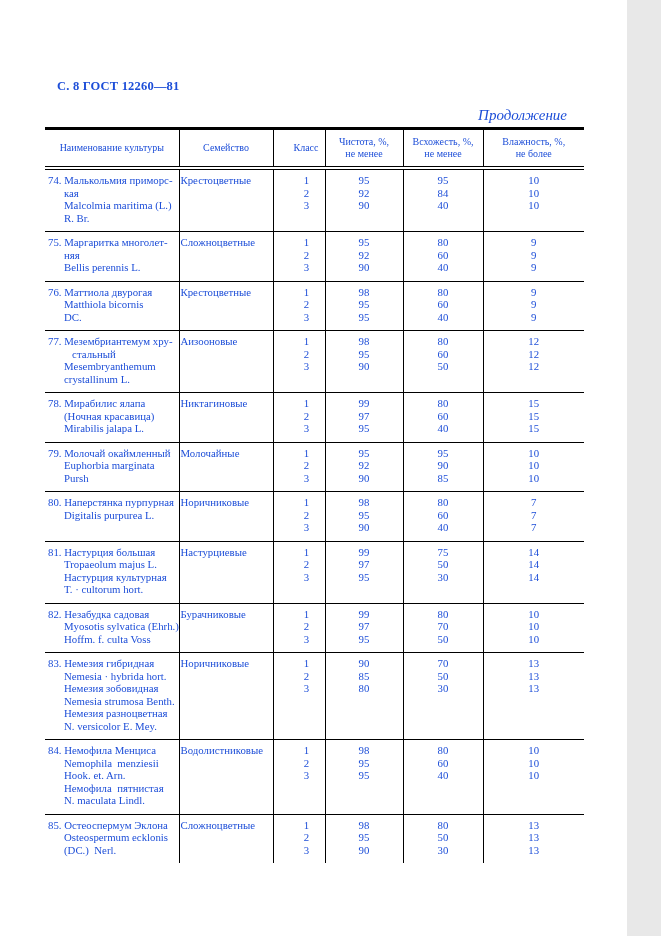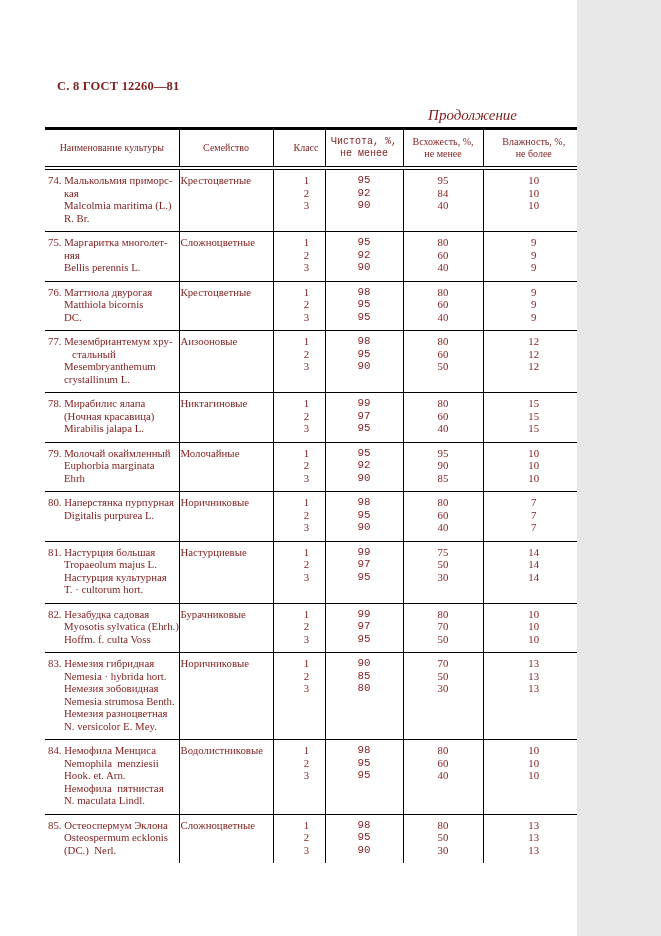--- a/index.html
+++ b/index.html
@@ -1,23 +1,23 @@
 <!DOCTYPE html>
 <html><head>
 <meta charset="utf-8">
 <style>
   * { margin: 0; padding: 0; box-sizing: border-box; }
   html, body { background: #e8e8e8; }
   .page {
     position: relative;
-    width: 577px;
+    width: 627px;
     height: 936px;
     background: #ffffff;
     font-family: "Liberation Serif", serif;
-    color: #7f1d1d;
+    color: #1d4ed8;
     overflow: hidden;
   }
   .doc-header {
     position: absolute;
     top: 79px;
     left: 57px;
     font-size: 12.5px;
     font-weight: bold;
     letter-spacing: 0.2px;
   }
@@ -53,21 +53,21 @@
   tbody td {
     border-top: 1px solid #000;
     vertical-align: top;
     font-size: 10.8px;
     line-height: 12.5px;
     padding: 4px 1px 7px 1px;
   }
   .c1 { width: 134px; }
   .c2 { width: 94px; }
   .c3 { width: 52px; padding-left: 16px; }
-  .c4 { width: 78px; font-family: Liberation Mono, monospace; }
+  .c4 { width: 78px; }
   .c5 { width: 80px; }
   .c6 { width: 101px; }
   th.c2, th.c3, th.c4, th.c5, th.c6,
   td.c2, td.c3, td.c4, td.c5, td.c6 { border-left: 1px solid #000; }
   td.name { padding-left: 3px; }
   td.name .ln { white-space: pre; }
   td.name .cont { padding-left: 16px; }
   td.family { }
   td.num { text-align: center; }
   .page-number {
@@ -244,21 +244,21 @@
             <td class="c6 num">
               <div class="ln">15</div>
               <div class="ln">15</div>
               <div class="ln">15</div>
             </td>
           </tr>
           <tr>
             <td class="c1 name">
               <div class="ln first">79. Молочай окаймленный</div>
               <div class="ln cont">Euphorbia marginata</div>
-              <div class="ln cont">Ehrh</div>
+              <div class="ln cont">Pursh</div>
             </td>
             <td class="c2 family">Молочайные</td>
             <td class="c3 num">
               <div class="ln">1</div>
               <div class="ln">2</div>
               <div class="ln">3</div>
             </td>
             <td class="c4 num">
               <div class="ln">95</div>
               <div class="ln">92</div>

